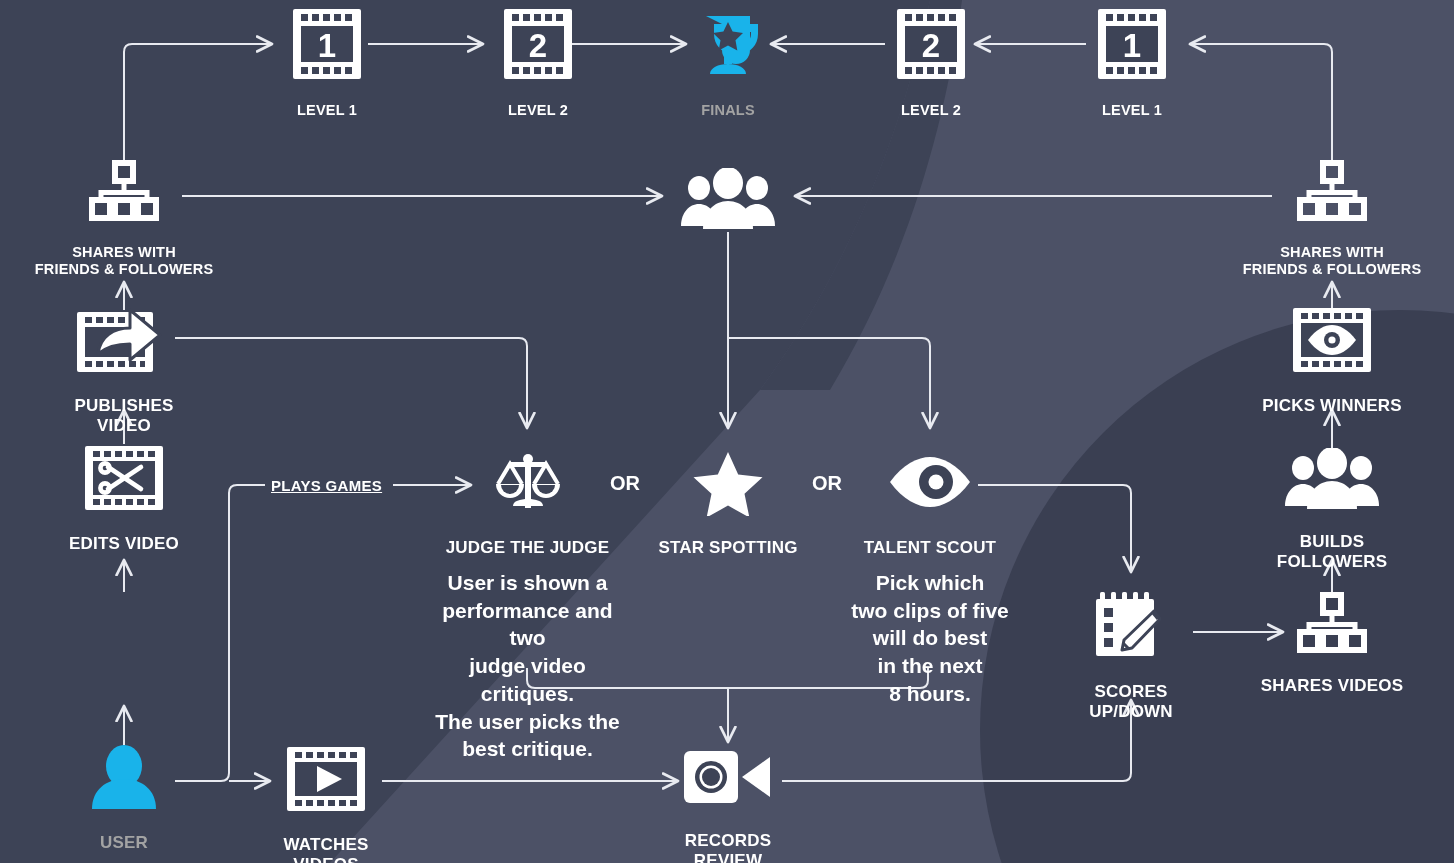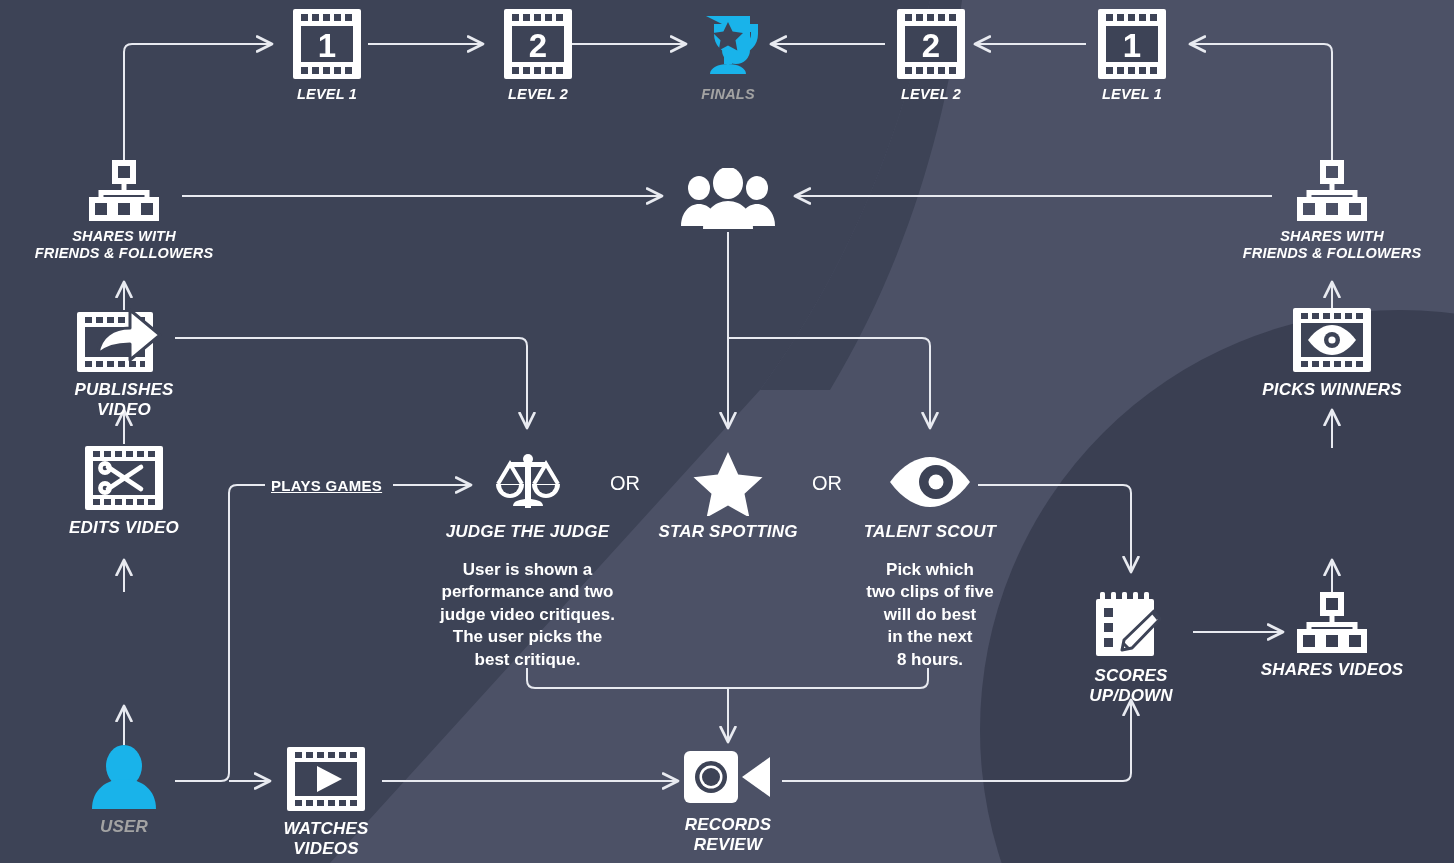--- a/index.html
+++ b/index.html
@@ -23,39 +23,38 @@
     flex-direction: column;
     align-items: center;
     text-align: center;
     color: #ffffff;
   }
   .node .ico { display:flex; align-items:center; justify-content:center; }
   .lbl {
     font-weight: bold;
     letter-spacing: .2px;
     line-height: 1.18;
-    margin-top: 6px;
+    margin-top: 22px;
     white-space: pre-line;
-    font-style: italic;
   }
   .lbl-sm  { font-size: 14.5px; }
   .lbl-md  { font-size: 17px; }
   .cyan { color: #a3a3a3; }
   .desc {
-    font-size: 17px;
+    font-size: 21px;
     font-weight: bold;
     line-height: 1.32;
-    margin-top: 17px;
+    margin-top: 11px;
     white-space: pre-line;
     color:#ffffff;
   }
   .or-lbl {
     position:absolute;
     font-size: 20px;
-    font-weight: normal;
+    font-weight: bold;
     color:#ffffff;
   }
   .edge-lbl {
     position:absolute;
     font-size: 15px;
     font-weight: bold;
     color:#ffffff;
     letter-spacing:.3px;
     text-decoration:underline;
   }
@@ -376,20 +375,35 @@
           <line x1="24" y1="23" x2="57" y2="45"></line>
           <line x1="57" y1="23" x2="24" y2="45"></line>
           <circle cx="21" cy="24" r="4.6"></circle>
           <circle cx="21" cy="44" r="4.6"></circle>
         </g>
       </svg>
     </div>
     <div class="lbl lbl-md">EDITS VIDEO</div>
   </div>
 
+  <div class="node" style="left:1247px; top:448px; width:170px;">
+    <div class="ico">
+      <svg width="96" height="62" viewBox="0 0 96 62">
+        <g fill="#ffffff">
+          <ellipse cx="19" cy="20" rx="11" ry="12"></ellipse>
+          <path d="M1 58 c0 -13 8 -22 18 -22 s18 9 18 22 z"></path>
+          <ellipse cx="77" cy="20" rx="11" ry="12"></ellipse>
+          <path d="M59 58 c0 -13 8 -22 18 -22 s18 9 18 22 z"></path>
+          <ellipse cx="48" cy="15" rx="15" ry="16"></ellipse>
+          <path d="M23 61 c0 -17 11 -28 25 -28 s25 11 25 28 z"></path>
+        </g>
+      </svg>
+    </div>
+    <div class="lbl lbl-md">BUILDS FOLLOWERS</div>
+  </div>
 
 
   <div class="node" style="left:1257px; top:592px; width:150px;">
     <div class="ico">
       <svg width="74" height="62" viewBox="0 0 74 62">
         <g fill="none" stroke="#ffffff" stroke-width="6">
           <rect x="28" y="3" width="18" height="18"></rect>
           <rect x="5" y="40" width="18" height="18"></rect>
           <rect x="28" y="40" width="18" height="18"></rect>
           <rect x="51" y="40" width="18" height="18"></rect>

